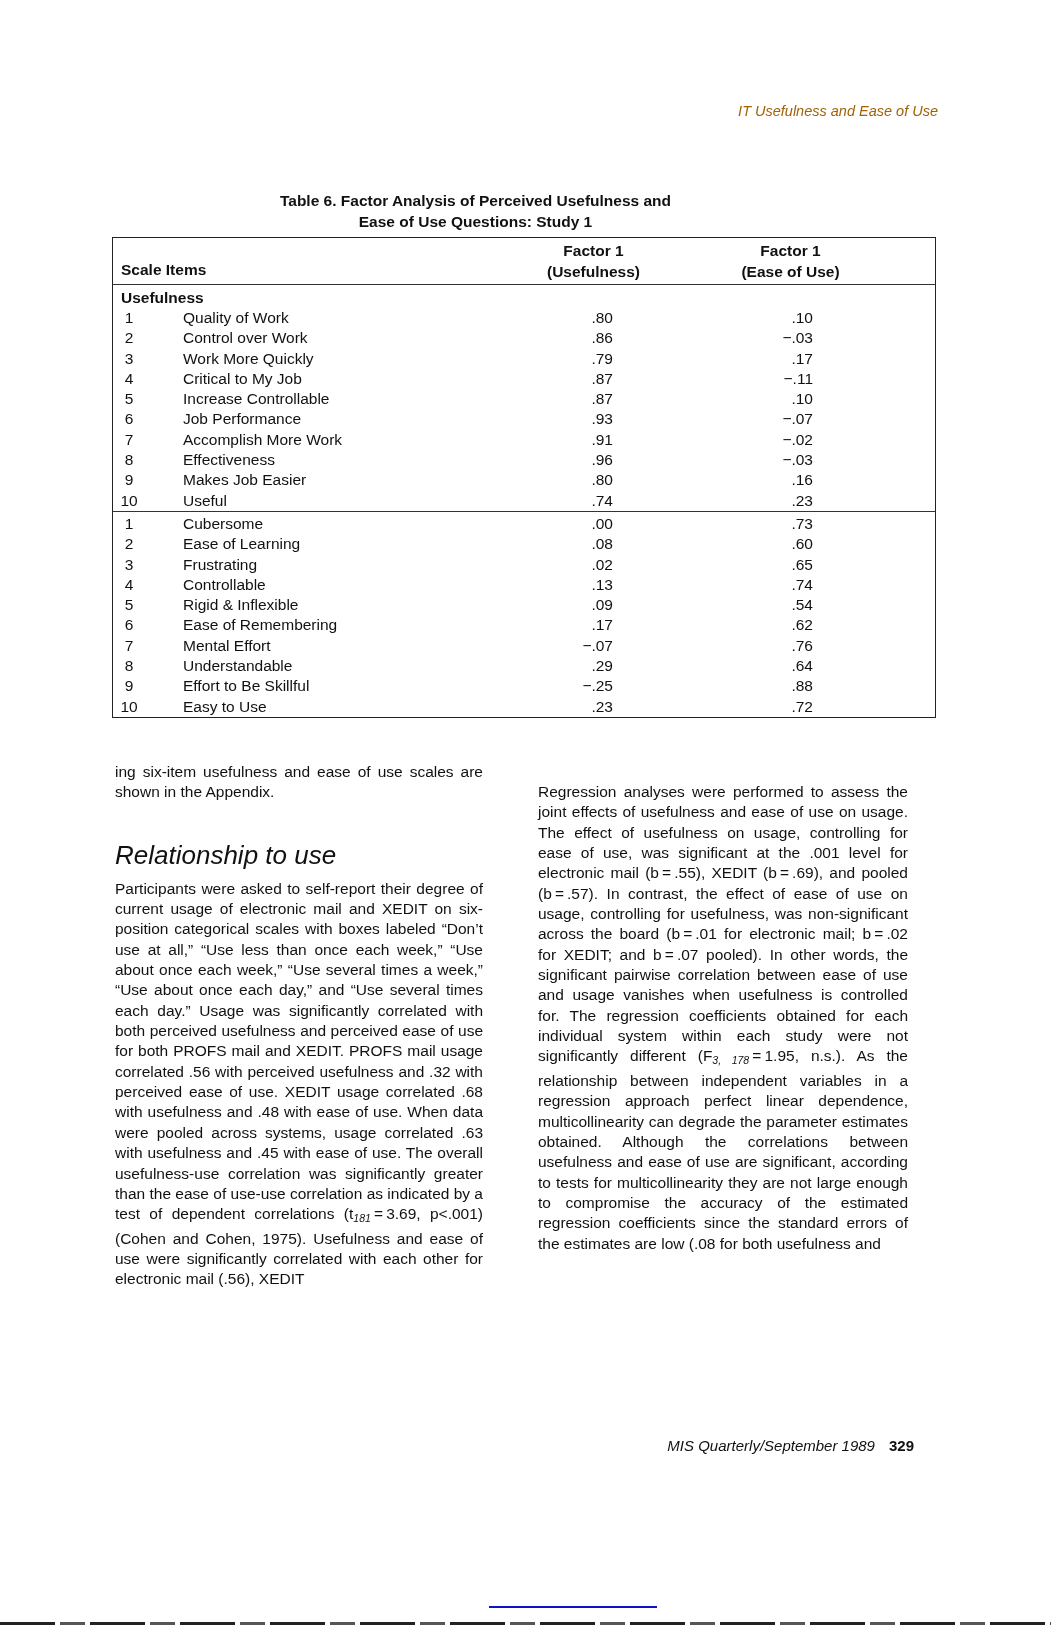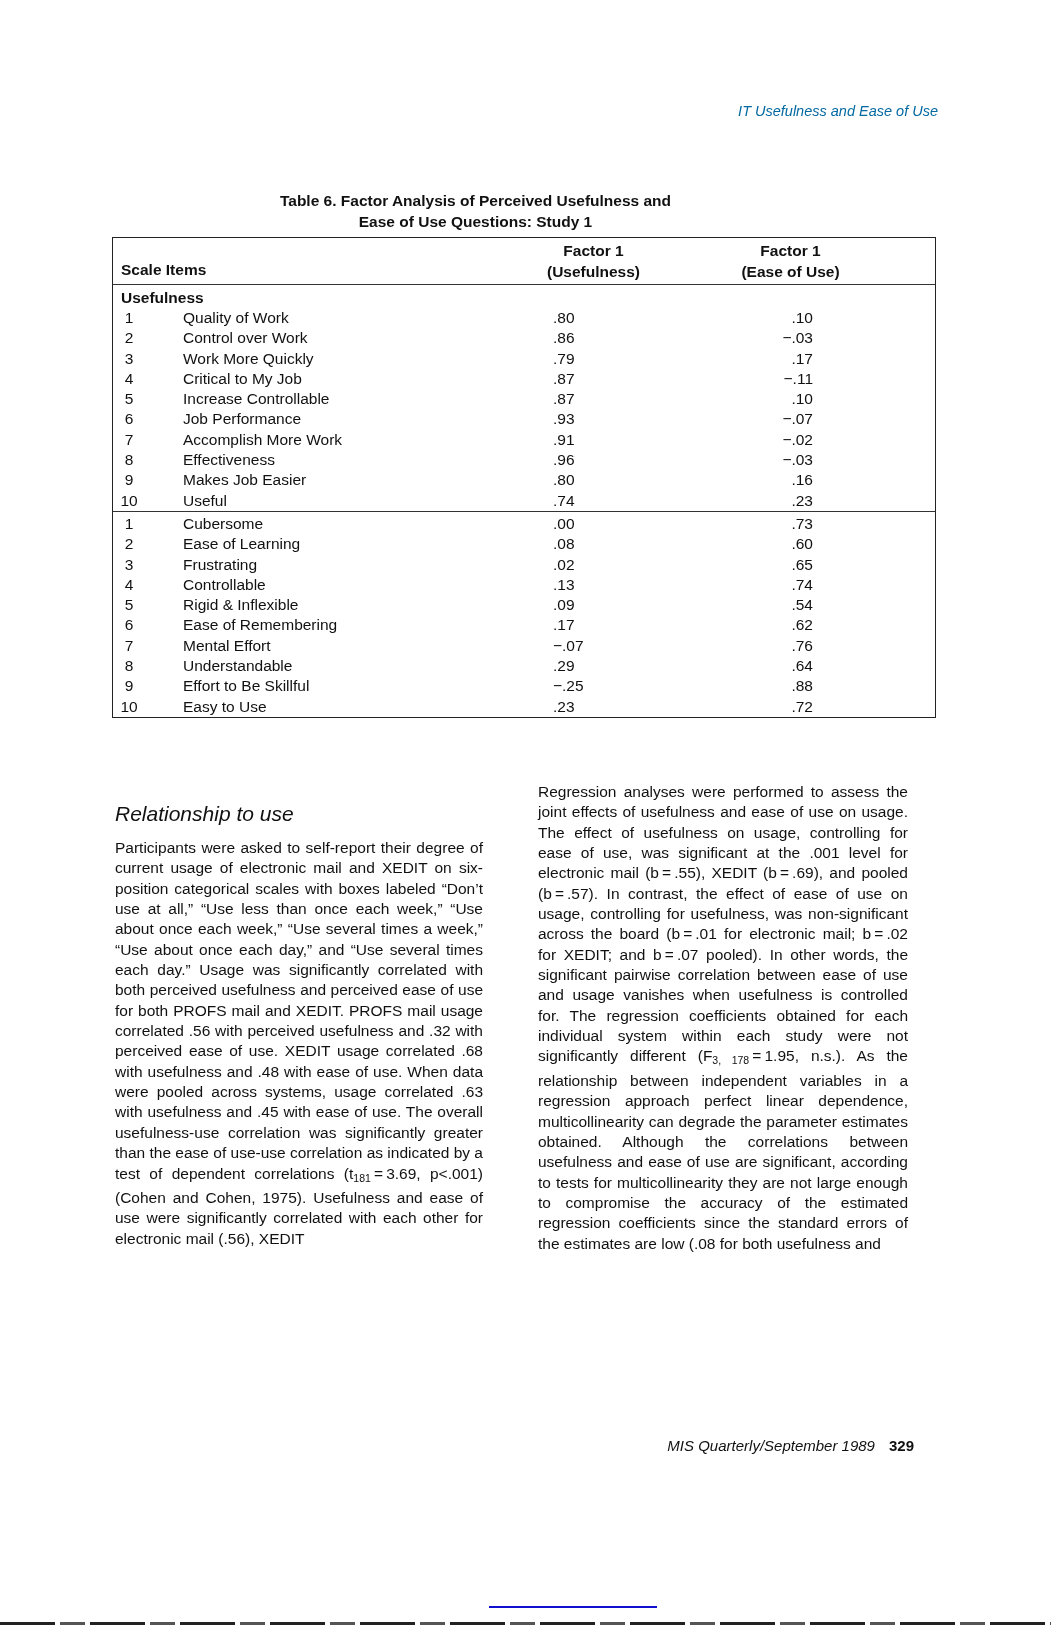--- a/index.html
+++ b/index.html
@@ -2,21 +2,21 @@
 <html><head>
 <meta charset="utf-8">
 <style>
   html, body { margin: 0; padding: 0; background: #ffffff; }
   body {
     width: 1051px; height: 1625px; position: relative; overflow: hidden;
     font-family: "Liberation Sans", sans-serif; color: #111;
   }
   .running-head {
     position: absolute; top: 103px; right: 113px;
-    font-style: italic; font-size: 14.5px; color: #0369a1;
+    font-style: italic; font-size: 14.5px; color: #a16207;
   }
   .table-caption {
     position: absolute; top: 190px; left: 0; width: 1051px;
     text-align: center; font-weight: bold; font-size: 15.5px; line-height: 21px;
     transform: translateX(-50px);
   }
   .table-box {
     position: absolute; left: 112px; top: 237px; width: 824px;
     border: 1.5px solid #222; box-sizing: border-box;
   }
@@ -30,33 +30,33 @@
   .section { position: relative; padding: 2px 0 0 0; }
   .section + .section { border-top: 1.5px solid #333; }
   .section-title {
     font-weight: bold; font-size: 15.5px; height: 21px; line-height: 21px; padding-left: 8px;
   }
   .row {
     position: relative; height: 20.3px; line-height: 20.3px; font-size: 15.5px;
   }
   .row .num { position: absolute; left: 5px; width: 22px; text-align: center; }
   .row .label { position: absolute; left: 70px; }
-  .row .v1 { position: absolute; left: 440px; width: 60px; }
+  .row .v1 { position: absolute; left: 440px; width: 60px; text-align: right; }
   .row .v2 { position: absolute; left: 640px; width: 60px; text-align: right; }
   .col {
     position: absolute; font-size: 15.5px; line-height: 20.35px; text-align: justify;
   }
   .col p { margin: 0; }
   .col-left { left: 115px; top: 762px; width: 368px; }
   .col-right { left: 538px; top: 762px; width: 370px; }
   .gap { height: 20px; }
   .heading {
-    font-style: italic; font-size: 21px; margin: 38px 0 10px 0; line-height: 28px;
-  }
-  .sub { font-size: 10.5px; vertical-align: -3px; }
+    font-style: italic; font-size: 26px; margin: 38px 0 10px 0; line-height: 28px;
+  }
+  .sub { font-size: 10.5px; vertical-align: -3px; font-style: italic; }
   .footer {
     position: absolute; top: 1437px; right: 137px; font-size: 15px;
   }
   .footer .journal { font-style: italic; }
   .footer .page { font-weight: bold; margin-left: 14px; }
   .blue-line {
     position: absolute; left: 489px; top: 1606px; width: 168px; height: 2px; background: #1010d0;
   }
   .dash-strip {
     position: absolute; left: 0; top: 1622px; width: 1051px; height: 3px;
@@ -208,20 +208,21 @@
     <div class="row">
         <span class="num">10</span>
         <span class="label">Easy to Use</span>
         <span class="v1">.23</span>
         <span class="v2">.72</span>
       </div>
   </div>
 </div>
 
 <div class="col col-left">
+  <p>ing six-item usefulness and ease of use scales are shown in the Appendix.</p>
   <div class="heading">Relationship to use</div>
   <p><span>Participants were asked to self-report their degree of current usage of electronic mail and XEDIT on six-position categorical scales with boxes labeled “Don’t use at all,” “Use less than once each week,” “Use about once each week,” “Use several times a week,” “Use about once each day,” and “Use several times each day.” Usage was significantly correlated with both perceived usefulness and perceived ease of use for both PROFS mail and XEDIT. PROFS mail usage correlated .56 with perceived usefulness and .32 with perceived ease of use. XEDIT usage correlated .68 with usefulness and .48 with ease of use. When data were pooled across systems, usage correlated .63 with usefulness and .45 with ease of use. The overall usefulness-use correlation was significantly greater than the ease of use-use correlation as indicated by a test of dependent correlations (t</span><span class="sub">181</span><span> = 3.69, p&lt;.001) (Cohen and Cohen, 1975). Usefulness and ease of use were significantly correlated with each other for electronic mail (.56), XEDIT</span></p>
 </div>
 
 <div class="col col-right">
   <div class="gap"></div>
   <p><span>Regression analyses were performed to assess the joint effects of usefulness and ease of use on usage. The effect of usefulness on usage, controlling for ease of use, was significant at the .001 level for electronic mail (b = .55), XEDIT (b = .69), and pooled (b = .57). In contrast, the effect of ease of use on usage, controlling for usefulness, was non-significant across the board (b = .01 for electronic mail; b = .02 for XEDIT; and b = .07 pooled). In other words, the significant pairwise correlation between ease of use and usage vanishes when usefulness is controlled for. The regression coefficients obtained for each individual system within each study were not significantly different (F</span><span class="sub">3, 178</span><span> = 1.95, n.s.). As the relationship between independent variables in a regression approach perfect linear dependence, multicollinearity can degrade the parameter estimates obtained. Although the correlations between usefulness and ease of use are significant, according to tests for multicollinearity they are not large enough to compromise the accuracy of the estimated regression coefficients since the standard errors of the estimates are low (.08 for both usefulness and</span></p>
 </div>
 
 <div class="footer">

